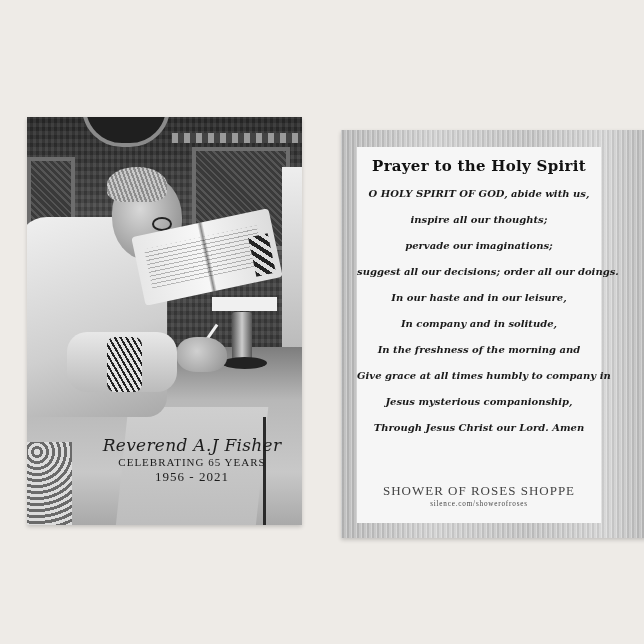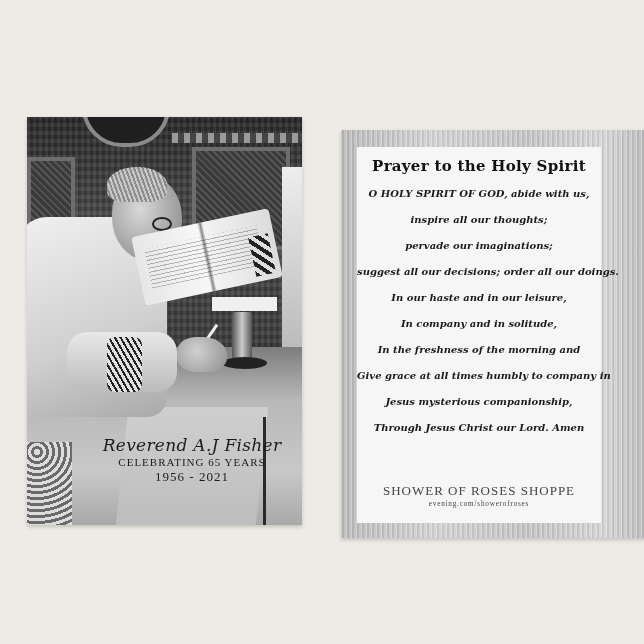--- a/index.html
+++ b/index.html
@@ -123,16 +123,16 @@
       <div class="pline">suggest all our decisions; order all our doings.</div>
       <div class="pline">In our haste and in our leisure,</div>
       <div class="pline">In company and in solitude,</div>
       <div class="pline">In the freshness of the morning and</div>
       <div class="pline">Give grace at all times humbly to company in</div>
       <div class="pline">Jesus mysterious companionship,</div>
       <div class="pline">Through Jesus Christ our Lord. Amen</div>
     </div>
     <div class="shop">
       <div class="shop-name">SHOWER OF ROSES SHOPPE</div>
-      <div class="shop-url">evening.com/showerofroses</div>
+      <div class="shop-url">silence.com/showerofroses</div>
     </div>
   </div>
 </div>
 
 </body></html>

